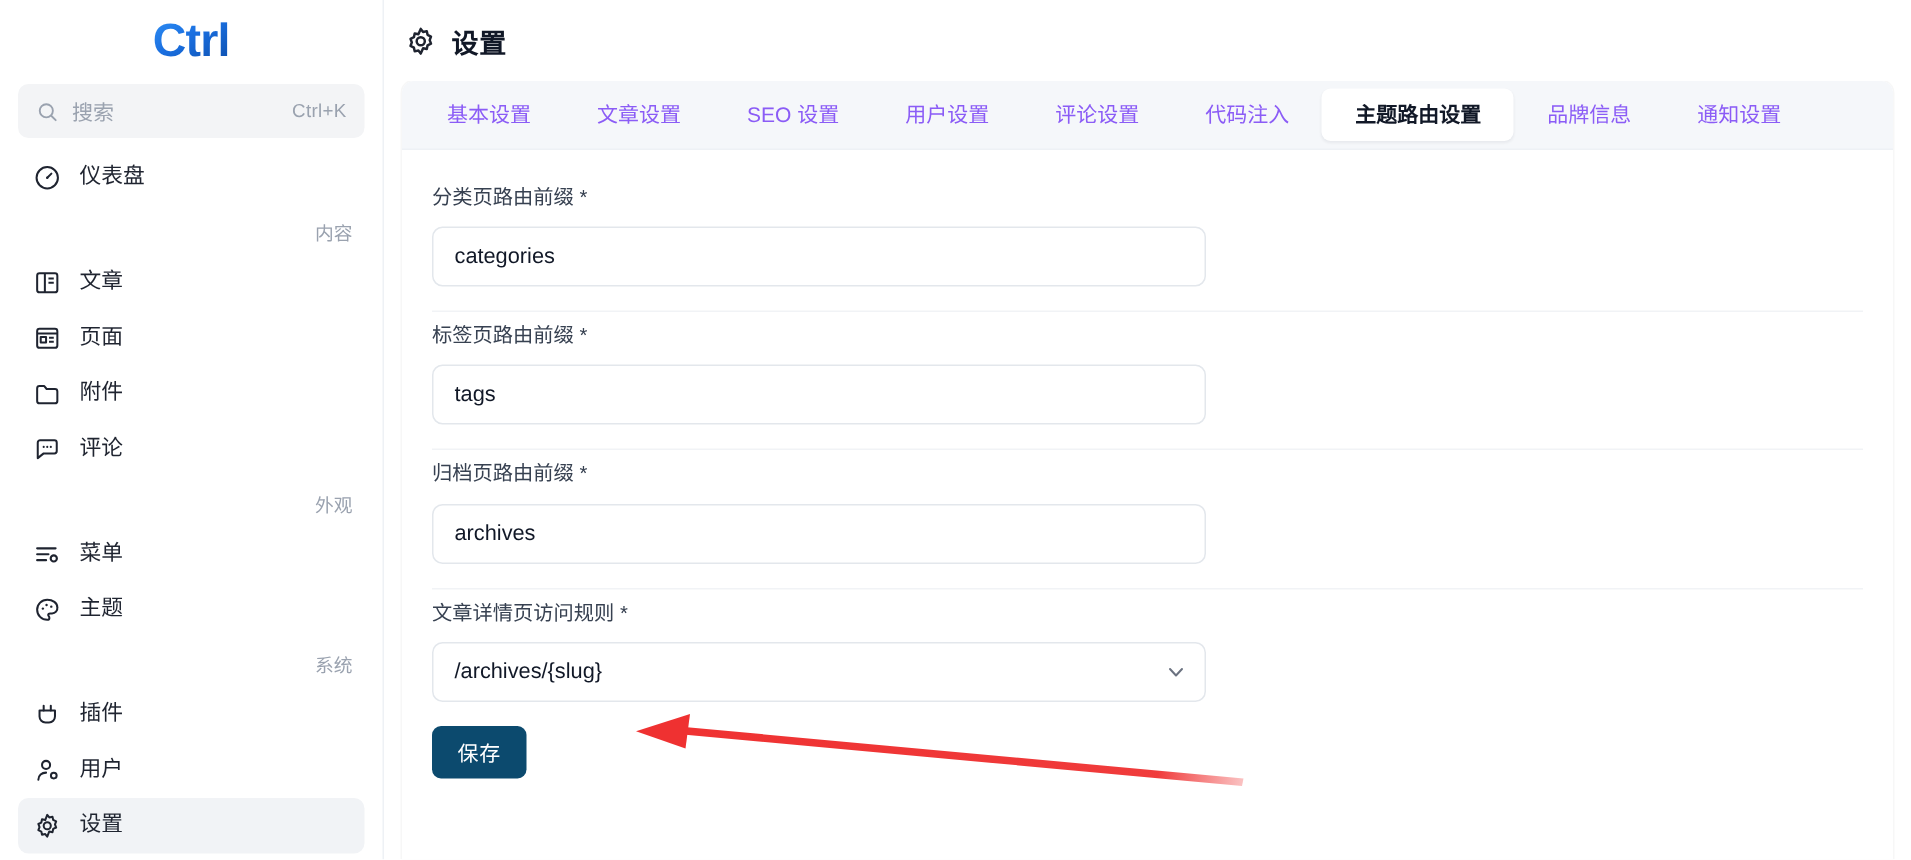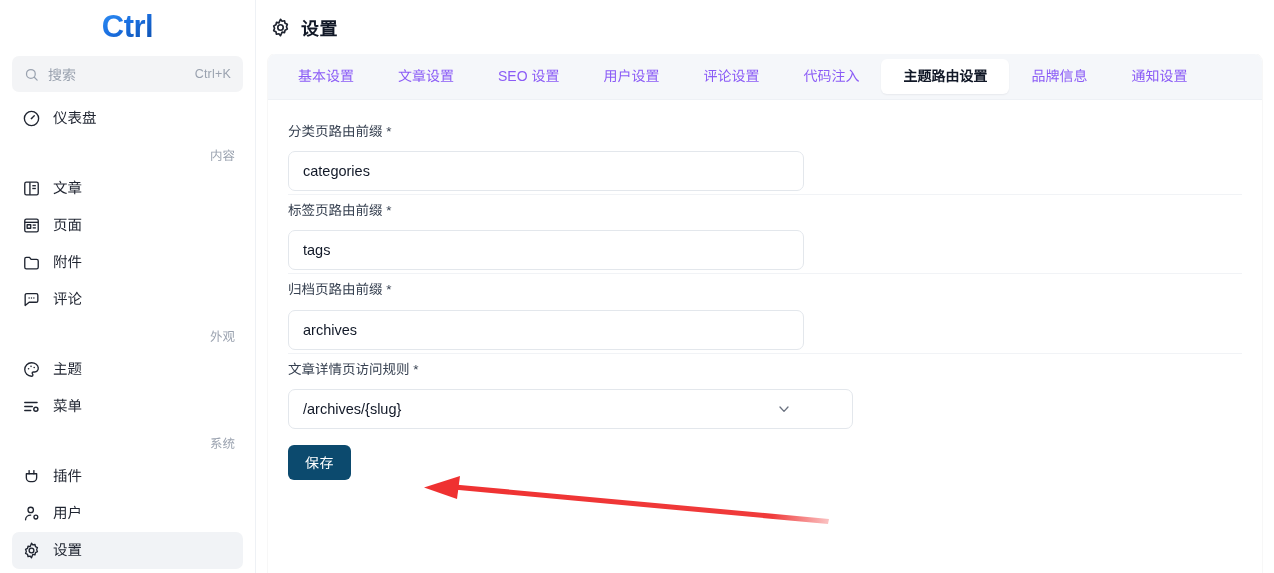--- a/index.html
+++ b/index.html
@@ -87,37 +87,37 @@
     font-size: 14px; color: #8b5cf6;
     padding: 8px 22px; border-radius: 6px; cursor: pointer;
     line-height: 1.3; white-space: nowrap;
   }
   .tab.active {
     background: #ffffff; color: #111827; font-weight: 700;
     box-shadow: 0 1px 2px rgba(16,24,40,0.06);
   }
 
   .form { padding: 16px 20px 0 20px; }
-  .form-group { padding: 8px 0 3px 0; border-bottom: 1px solid #f1f3f6; }
+  .form-group { padding: 8px 0 16px 0; border-bottom: 1px solid #f1f3f6; }
   .form-group.last { border-bottom: none; padding-bottom: 6px; }
   .form-label {
     font-size: 13.5px; color: #37415180; color: #374151; margin-bottom: 11px;
     display: block; line-height: 1.2;
   }
   .req { color: #374151; }
   .field {
     width: 516px; height: 40px;
     border: 1px solid #e3e7ec; border-radius: 7px;
     background: #fff; font-size: 14.5px; color: #111827;
     padding: 0 14px; display: flex; align-items: center;
     font-family: inherit; outline: none;
   }
   .select-wrap { position: relative; width: 516px; }
   .select-field {
-    width: 565px; height: 40px;
+    width: 516px; height: 40px;
     border: 1px solid #e3e7ec; border-radius: 7px; background: #fff;
     display: flex; align-items: center; padding: 0 14px;
     font-size: 14.5px; color: #111827; cursor: pointer;
   }
   .chev {
     position: absolute; right: 12px; top: 50%; transform: translateY(-50%);
     width: 16px; height: 16px; color: #6b7280; pointer-events: none; display:block;
   }
   .save-btn {
     margin-top: 16px;
@@ -203,37 +203,37 @@
           <circle cx="9" cy="10" r=".9" fill="currentColor" stroke="none"></circle>
           <circle cx="12" cy="10" r=".9" fill="currentColor" stroke="none"></circle>
           <circle cx="15" cy="10" r=".9" fill="currentColor" stroke="none"></circle>
         </svg>
         <span class="lbl">评论</span>
       </div>
 
       <div class="nav-group-label">外观</div>
 
       <div class="nav-item">
-        <svg class="ico" viewBox="0 0 24 24" fill="none" stroke="currentColor" stroke-width="1.7" stroke-linejoin="round">
-          <path d="M12 3.5a8.5 8.5 0 1 0 0 17c1.2 0 1.8-.8 1.8-1.6 0-1.3-1-1.5-1-2.4 0-.8.7-1.4 1.6-1.4h1.6A4.5 4.5 0 0 0 20.5 10c0-3.6-3.8-6.5-8.5-6.5z"></path>
-          <circle cx="8.3" cy="11" r="1" fill="currentColor" stroke="none"></circle>
-          <circle cx="11.4" cy="8" r="1" fill="currentColor" stroke="none"></circle>
-          <circle cx="15.4" cy="9.4" r="1" fill="currentColor" stroke="none"></circle>
-        </svg>
-        <span class="lbl">主题</span>
-      </div>
-
-      <div class="nav-item">
         <svg class="ico" viewBox="0 0 24 24" fill="none" stroke="currentColor" stroke-width="1.8" stroke-linecap="round">
           <line x1="3.5" y1="7" x2="19" y2="7"></line>
             <line x1="3.5" y1="12" x2="13" y2="12"></line>
             <line x1="3.5" y1="17" x2="11" y2="17"></line>
           <circle cx="17.5" cy="15.5" r="2.6"></circle>
         </svg>
         <span class="lbl">菜单</span>
+      </div>
+
+      <div class="nav-item">
+        <svg class="ico" viewBox="0 0 24 24" fill="none" stroke="currentColor" stroke-width="1.7" stroke-linejoin="round">
+          <path d="M12 3.5a8.5 8.5 0 1 0 0 17c1.2 0 1.8-.8 1.8-1.6 0-1.3-1-1.5-1-2.4 0-.8.7-1.4 1.6-1.4h1.6A4.5 4.5 0 0 0 20.5 10c0-3.6-3.8-6.5-8.5-6.5z"></path>
+          <circle cx="8.3" cy="11" r="1" fill="currentColor" stroke="none"></circle>
+          <circle cx="11.4" cy="8" r="1" fill="currentColor" stroke="none"></circle>
+          <circle cx="15.4" cy="9.4" r="1" fill="currentColor" stroke="none"></circle>
+        </svg>
+        <span class="lbl">主题</span>
       </div>
 
       <div class="nav-group-label">系统</div>
 
       <div class="nav-item">
         <svg class="ico" viewBox="0 0 24 24" fill="none" stroke="currentColor" stroke-width="1.7" stroke-linejoin="round" stroke-linecap="round">
           <path d="M5.5 8.5h13v5a5 5 0 0 1-5 5h-3a5 5 0 0 1-5-5z"></path>
           <line x1="9" y1="4.5" x2="9" y2="8.5"></line>
             <line x1="15" y1="4.5" x2="15" y2="8.5"></line>
         </svg>

